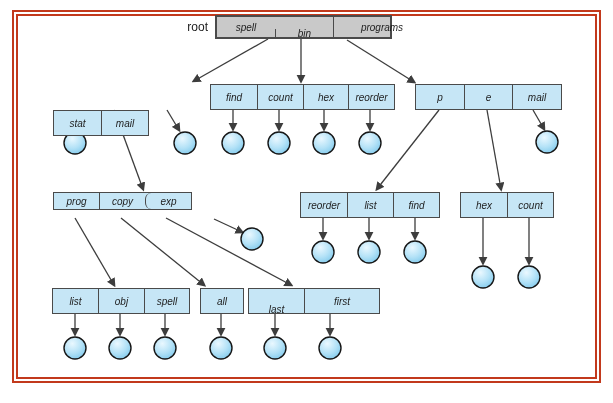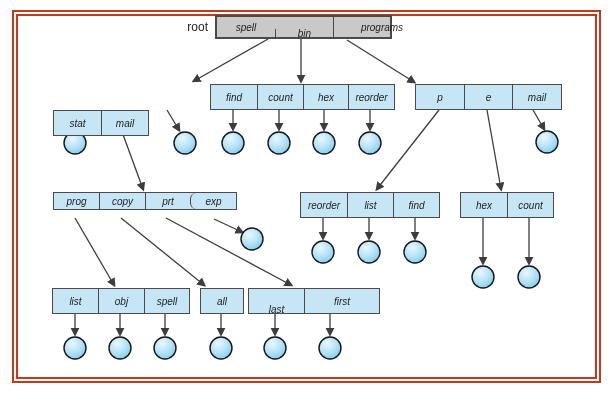--- a/index.html
+++ b/index.html
@@ -135,23 +135,20 @@
           <span>mail</span>
         </div>
       </div>
       <div class="box" style="left: 53px; top: 192px; height: 18px;">
         <div class="cell" style="width: 45px;">
           <span>prog</span>
         </div>
         <div class="cell" style="width: 46px;">
           <span>copy</span>
         </div>
-        <div class="cell" style="width: 45px;">
-          <span>prt</span>
-        </div>
         <div class="cell" style="width: 46px; border-radius: 6px;">
           <span>exp</span>
         </div>
       </div>
       <div class="box" style="left: 300px; top: 192px; height: 26px;">
         <div class="cell" style="width: 46px;">
           <span>reorder</span>
         </div>
         <div class="cell" style="width: 46px;">
           <span>list</span>

